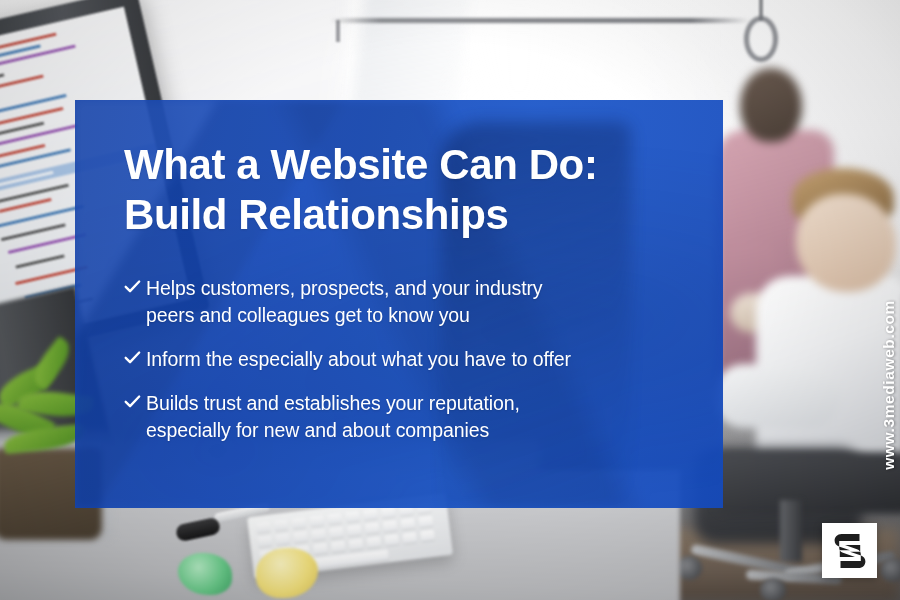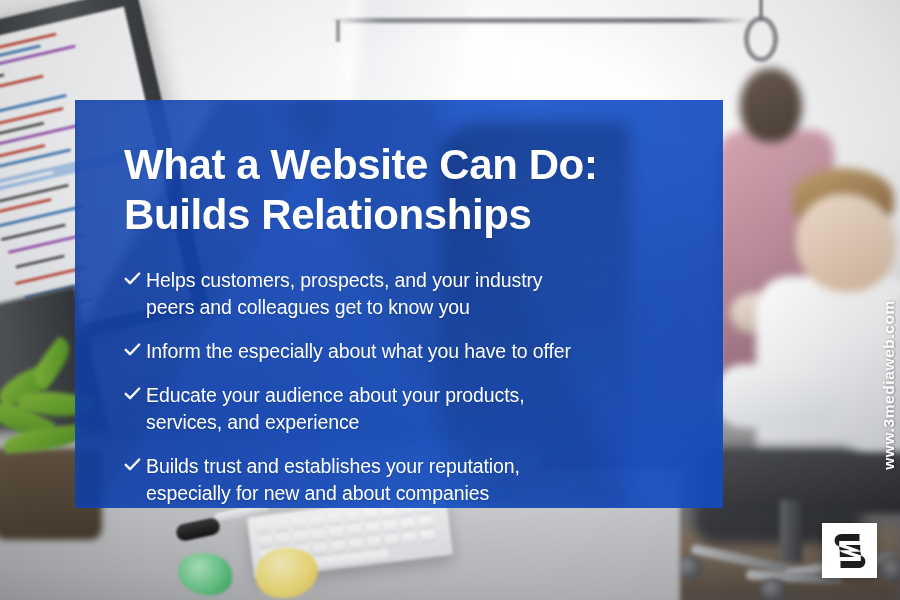--- a/index.html
+++ b/index.html
@@ -324,21 +324,21 @@
   #headline {
     font-size:42px;
     font-weight:bold;
     line-height:1.18;
     letter-spacing:-0.4px;
     white-space:pre-line;
     text-shadow:0 1px 2px rgba(0,0,0,.12);
   }
   #bullet-list {
     list-style:none;
-    margin-top:28px;
+    margin-top:36px;
   }
   .bullet {
     position:relative;
     display:flex;
     align-items:flex-start;
     margin-bottom:17px;
   }
   .check-icon {
     flex:0 0 auto;
     width:22px;
@@ -501,21 +501,21 @@
     <div class="photo-soften"></div>
   </div>
 
   <div id="blue-panel">
     <div class="panel-seethru"></div>
     <div class="panel-chairghost"></div>
 
     <div id="panel-content">
 
       <h1 id="headline">What a Website Can Do:
-Builds Relationships</h1>
+Build Relationships</h1>
 
       <ul id="bullet-list">
 
         <li class="bullet">
           <span class="check-icon">
             <svg viewBox="0 0 16 16" aria-hidden="true">
               <path d="M1.6 8.3 L5.7 12.4 L14.3 3.3" fill="none" stroke="#ffffff" stroke-width="2.2" stroke-linecap="round" stroke-linejoin="round"></path>
             </svg>
           </span>
           <span class="bullet-text">Helps customers, prospects, and your industry
@@ -524,29 +524,20 @@
 
         <li class="bullet">
           <span class="check-icon">
             <svg viewBox="0 0 16 16" aria-hidden="true">
               <path d="M1.6 8.3 L5.7 12.4 L14.3 3.3" fill="none" stroke="#ffffff" stroke-width="2.2" stroke-linecap="round" stroke-linejoin="round"></path>
             </svg>
           </span>
           <span class="bullet-text">Inform the especially about what you have to offer</span>
         </li>
 
-        <li class="bullet">
-          <span class="check-icon">
-            <svg viewBox="0 0 16 16" aria-hidden="true">
-              <path d="M1.6 8.3 L5.7 12.4 L14.3 3.3" fill="none" stroke="#ffffff" stroke-width="2.2" stroke-linecap="round" stroke-linejoin="round"></path>
-            </svg>
-          </span>
-          <span class="bullet-text">Educate your audience about your products,
-services, and experience</span>
-        </li>
 
         <li class="bullet">
           <span class="check-icon">
             <svg viewBox="0 0 16 16" aria-hidden="true">
               <path d="M1.6 8.3 L5.7 12.4 L14.3 3.3" fill="none" stroke="#ffffff" stroke-width="2.2" stroke-linecap="round" stroke-linejoin="round"></path>
             </svg>
           </span>
           <span class="bullet-text">Builds trust and establishes your reputation,
 especially for new and about companies</span>
         </li>

